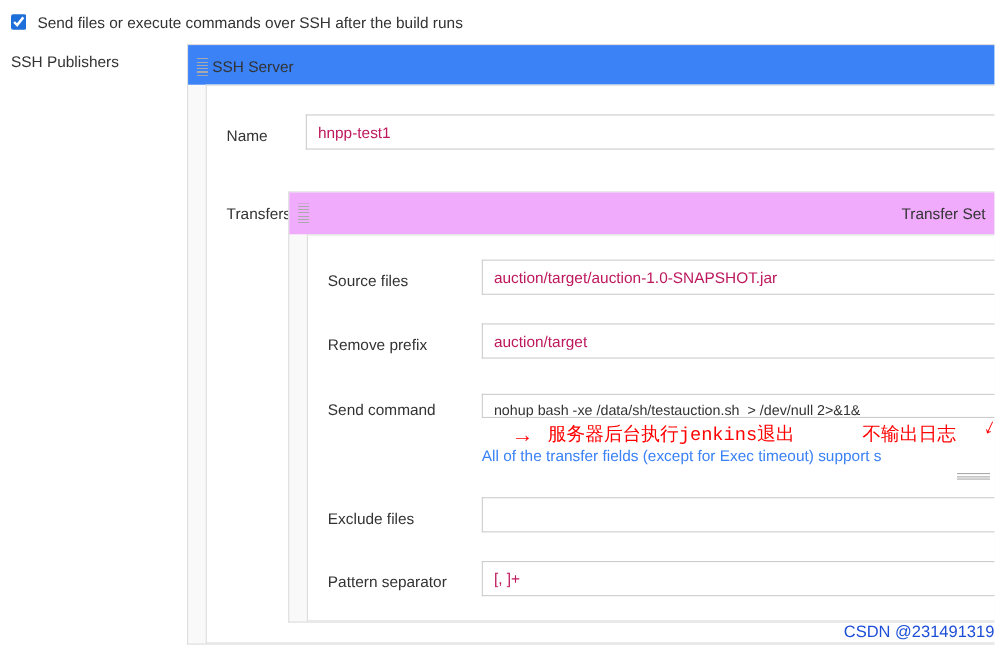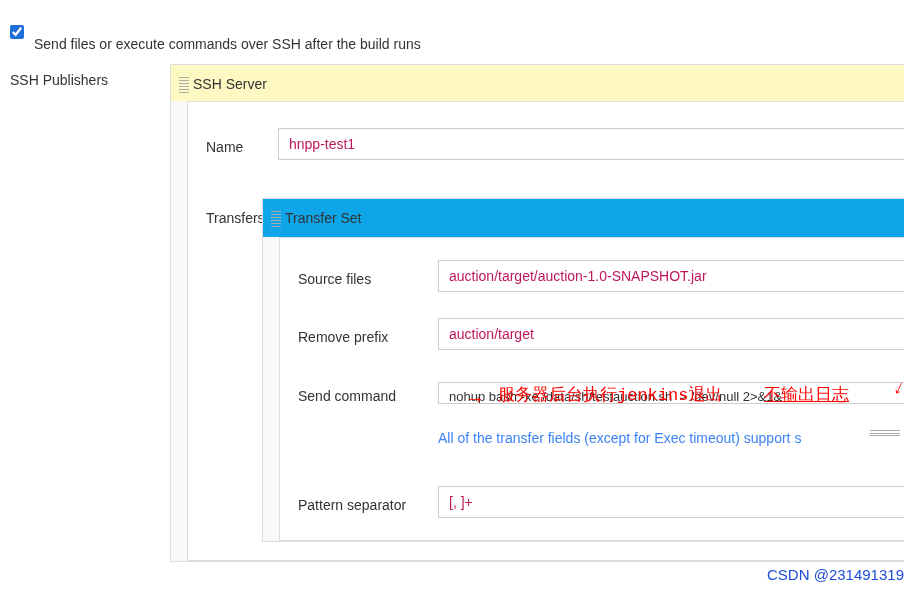--- a/index.html
+++ b/index.html
@@ -23,21 +23,20 @@
       padding: 12px 10px;
       gap: 10px;
     }
     .checkbox-row input[type="checkbox"] {
       width: 14px;
       height: 14px;
       accent-color: #1e6fd9;
     }
     .checkbox-row label {
       color: #333;
-      margin-top: 24px;
     }
     .publishers-section {
       display: flex;
       padding: 0 10px;
     }
     .left-label {
       width: 160px;
       padding: 8px 0;
       color: #333;
       flex-shrink: 0;
@@ -55,21 +54,21 @@
       height: 18px;
       background-image: repeating-linear-gradient(0deg, #aaa 0, #aaa 1px, transparent 1px, transparent 3px);
       vertical-align: middle;
       margin-right: 4px;
       flex-shrink: 0;
     }
     .server-header {
       display: flex;
       align-items: center;
       padding: 10px 8px 8px 8px;
-      background: #fef9c3;
+      background: #3b82f6;
     }
     .server-body {
       border: 1px solid #ddd;
       border-right: none;
       margin-left: 16px;
       background: #fff;
       padding: 18px 0;
     }
     .form-row {
       display: flex;
@@ -125,21 +124,22 @@
     .transfer-set-panel {
       flex: 1;
       border: 1px solid #ddd;
       border-right: none;
       background: #f9f9f9;
     }
     .transfer-set-header {
       display: flex;
       align-items: center;
       padding: 10px 8px;
-      background: #0ea5e9;
+      background: #f0abfc;
+      justify-content: space-between;
     }
     .transfer-set-body {
       border: 1px solid #ddd;
       border-right: none;
       margin-left: 16px;
       background: #fff;
       padding: 14px 0;
     }
     .info-text {
       padding: 18px 0 22px 18px;
@@ -226,33 +226,37 @@
             </div>
 
 
             <div class="form-row" style="margin-top:16px;">
               <div class="form-label-wide">Send command</div>
               <textarea class="form-textarea" style="">nohup bash -xe /data/sh/testauction.sh  &gt; /dev/null 2&gt;&amp;1&amp;</textarea>
             </div>
 
             <div class="info-text">All of the transfer fields (except for Exec timeout) support s</div>
 
+            <div class="form-row">
+              <div class="form-label-wide">Exclude files</div>
+              <input type="text" class="form-input" value="" style="">
+            </div>
 
             <div class="form-row" style="margin-top:10px;">
               <div class="form-label-wide">Pattern separator</div>
               <input type="text" class="form-input" value="[, ]+" style="">
             </div>
 
           </div>
         </div>
       </div>
     </div>
   </div>
 </div>
 
 <div class="arrow-red" style="left:465px; top:385px;">→</div>
 <div class="annotation" style="left:498px; top:383px;font-family:Liberation Mono, monospace;">服务器后台执行jenkins退出</div>
-<div class="annotation" style="left:764px; top:383px;text-decoration:underline;">不输出日志</div>
+<div class="annotation" style="left:784px; top:383px;">不输出日志</div>
 <div class="arrow-red" style="left:892px; top:378px; transform: rotate(115deg);">→</div>
 
 <div class="resize-handle"></div>
 
 <div class="watermark">CSDN @231491319</div>
 
 </body></html>

